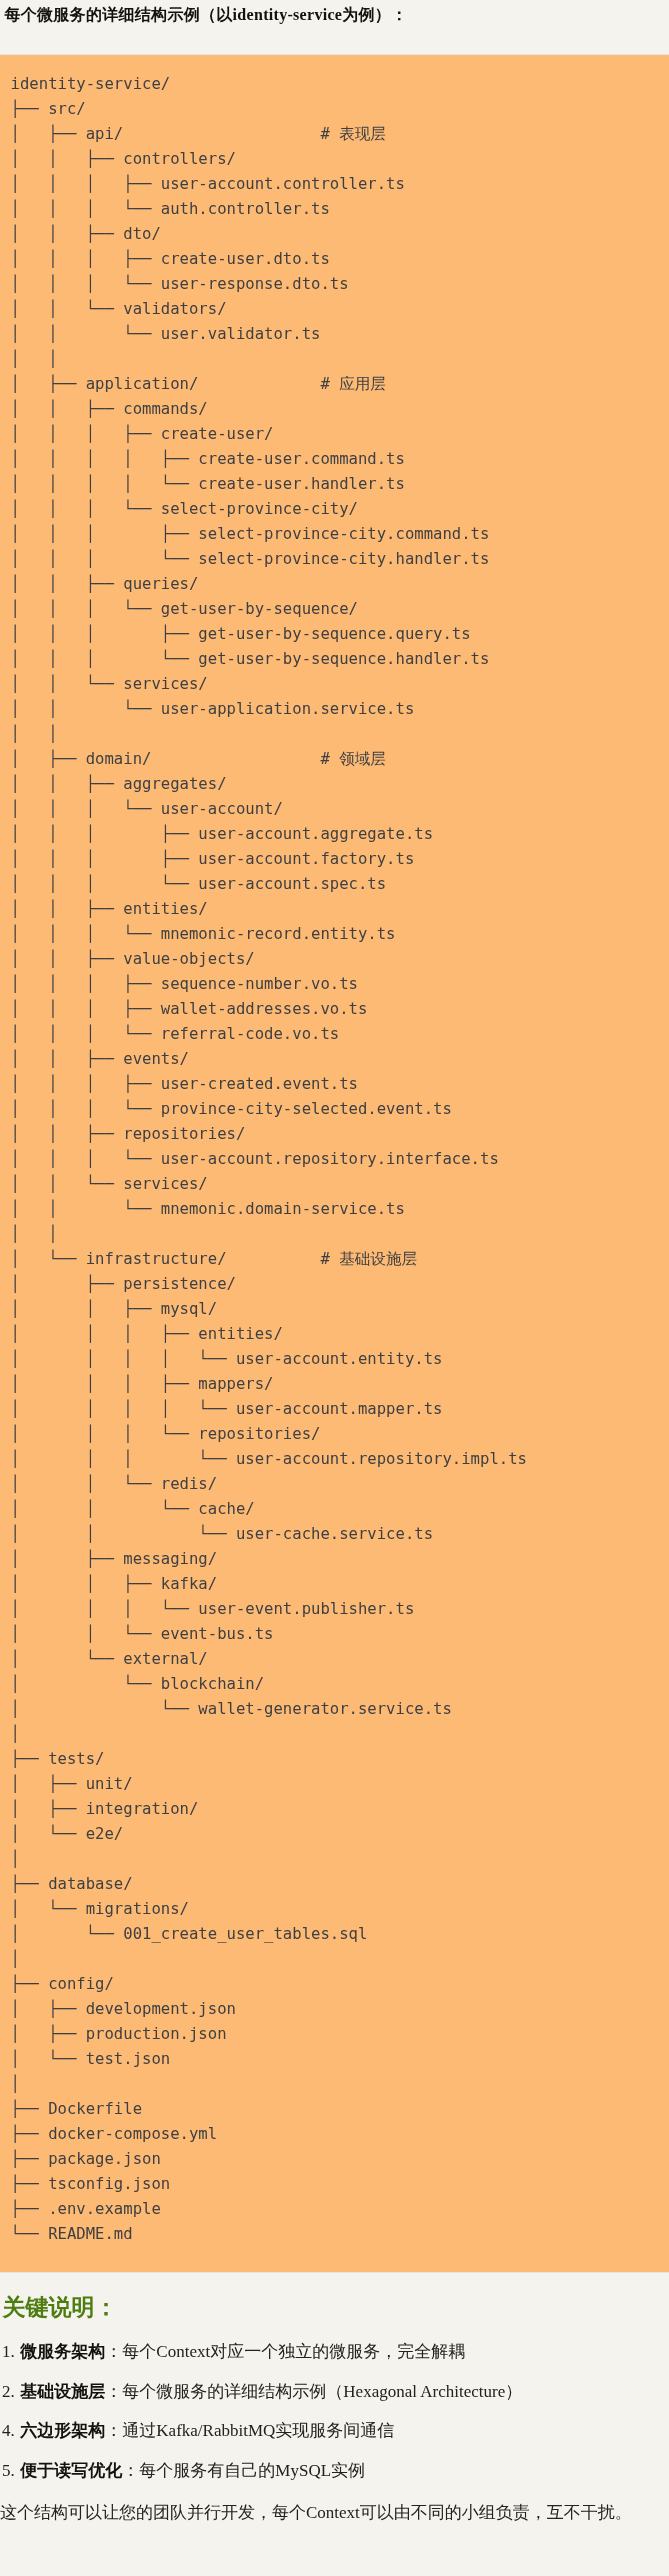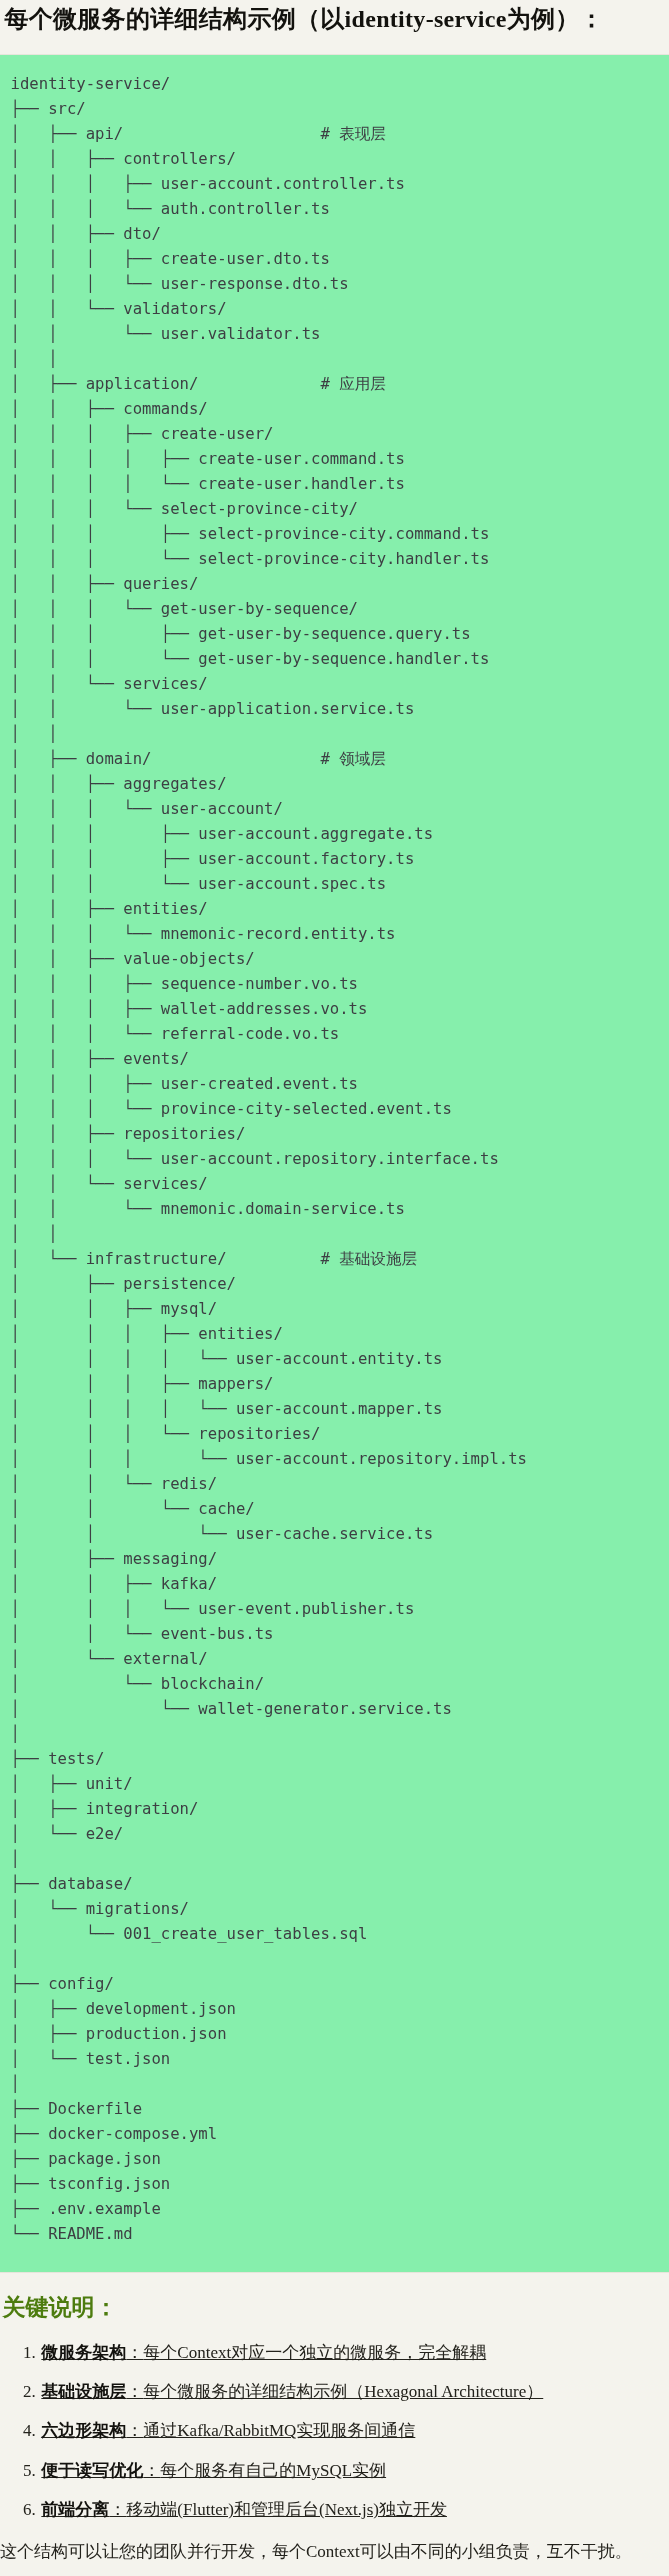--- a/index.html
+++ b/index.html
@@ -10,29 +10,29 @@
     width: 669px;
     height: 2576px;
     overflow: hidden;
     background: #f4f3ed;
     font-family: "Liberation Serif", serif;
     color: #23221c;
     box-sizing: border-box;
   }
   .page-title {
     margin: 6.3px 6.3px 0 4.4px;
-    font-size: 24px;
+    font-size: 16px;
     line-height: 1.15;
     font-weight: 700;
     color: #13120e;
     letter-spacing: 0.3px;
   }
   .code-block {
-    margin-top: 20px;
-    background: #86efac;
+    margin-top: 29px;
+    background: #fdba74;
     border-top: 0.6px solid #e7e5dc;
     border-bottom: 0.6px solid #e7e5dc;
     padding: 17.5px 7.5px 25px 10.6px;
   }
   .code-block pre {
     margin: 0;
     font-family: "DejaVu Sans Mono", monospace;
     font-size: 15.6px;
     line-height: 25px;
     color: #3d3f43;
@@ -41,22 +41,21 @@
   .notes-heading {
     margin: 20px 0 0 2.5px;
     font-size: 23px;
     line-height: 1.3;
     font-weight: 700;
     color: #4d7c0f;
   }
   .notes-list {
     list-style: none;
     margin: 16.3px 0 0 0;
-    padding: 0 0 0 23px;
-    text-decoration: underline;
+    padding: 0 0 0 2px;
   }
   .notes-list li {
     margin: 0 0 14.4px 0;
     font-size: 17px;
     line-height: 25px;
     color: #23221c;
   }
   .note-num {
     display: inline-block;
     margin-right: 5.6px;
@@ -167,17 +166,16 @@
 └── README.md</pre>
 </div>
 
 <h2 class="notes-heading">关键说明：</h2>
 
 <ol class="notes-list">
   <li><span class="note-num">1.</span><strong class="note-label">微服务架构</strong><span class="note-colon">：</span><span class="note-text">每个Context对应一个独立的微服务，完全解耦</span></li>
   <li><span class="note-num">2.</span><strong class="note-label">基础设施层</strong><span class="note-colon">：</span><span class="note-text">每个微服务的详细结构示例（Hexagonal Architecture）</span></li>
   <li><span class="note-num">4.</span><strong class="note-label">六边形架构</strong><span class="note-colon">：</span><span class="note-text">通过Kafka/RabbitMQ实现服务间通信</span></li>
   <li><span class="note-num">5.</span><strong class="note-label">便于读写优化</strong><span class="note-colon">：</span><span class="note-text">每个服务有自己的MySQL实例</span></li>
-  <li><span class="note-num">6.</span><strong class="note-label">前端分离</strong><span class="note-colon">：</span><span class="note-text">移动端(Flutter)和管理后台(Next.js)独立开发</span></li>
 </ol>
 
 <p class="closing-paragraph">这个结构可以让您的团队并行开发，每个Context可以由不同的小组负责，互不干扰。</p>
 
 
 </body></html>

